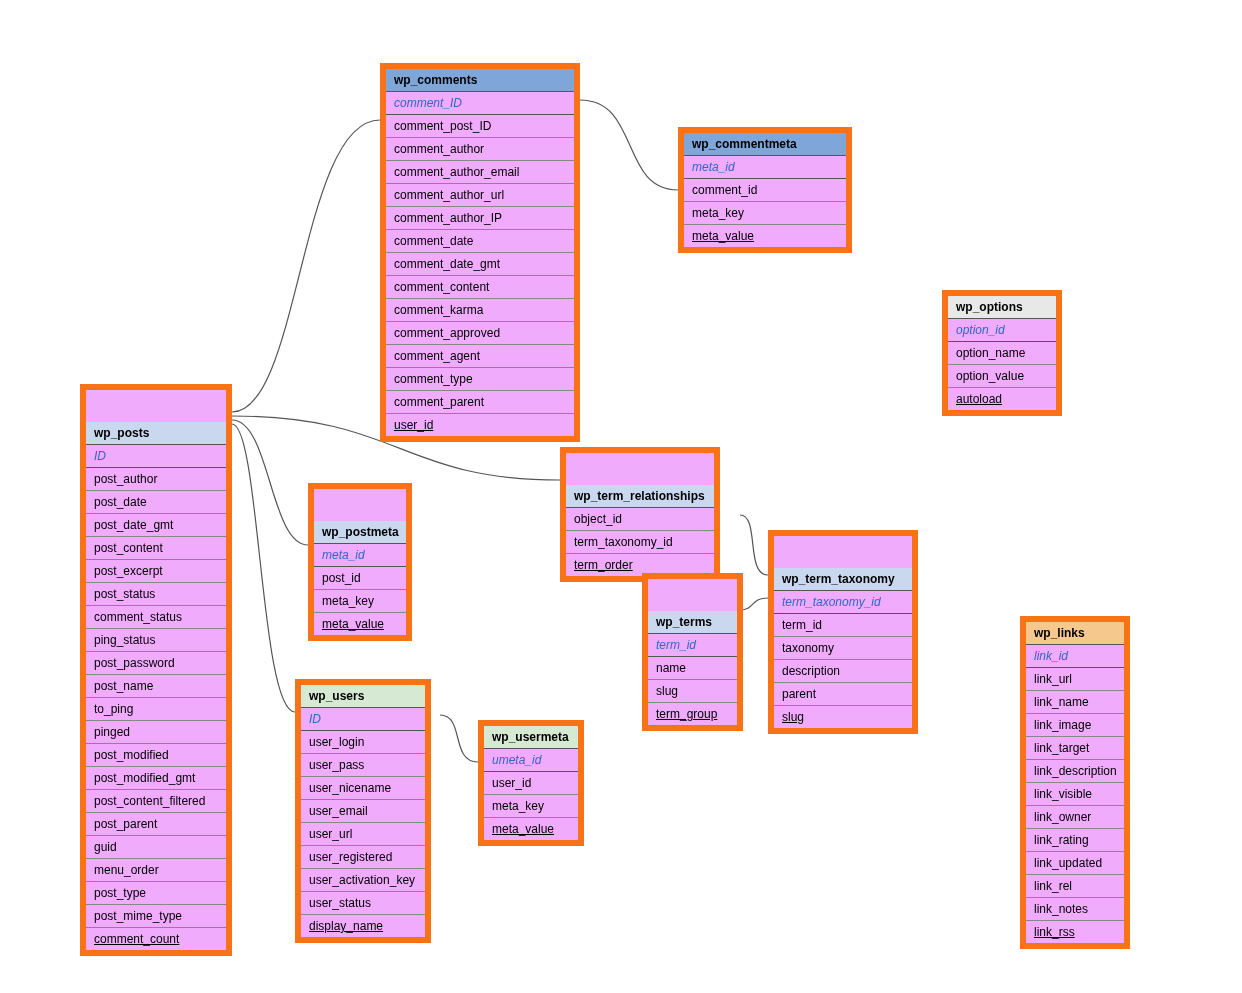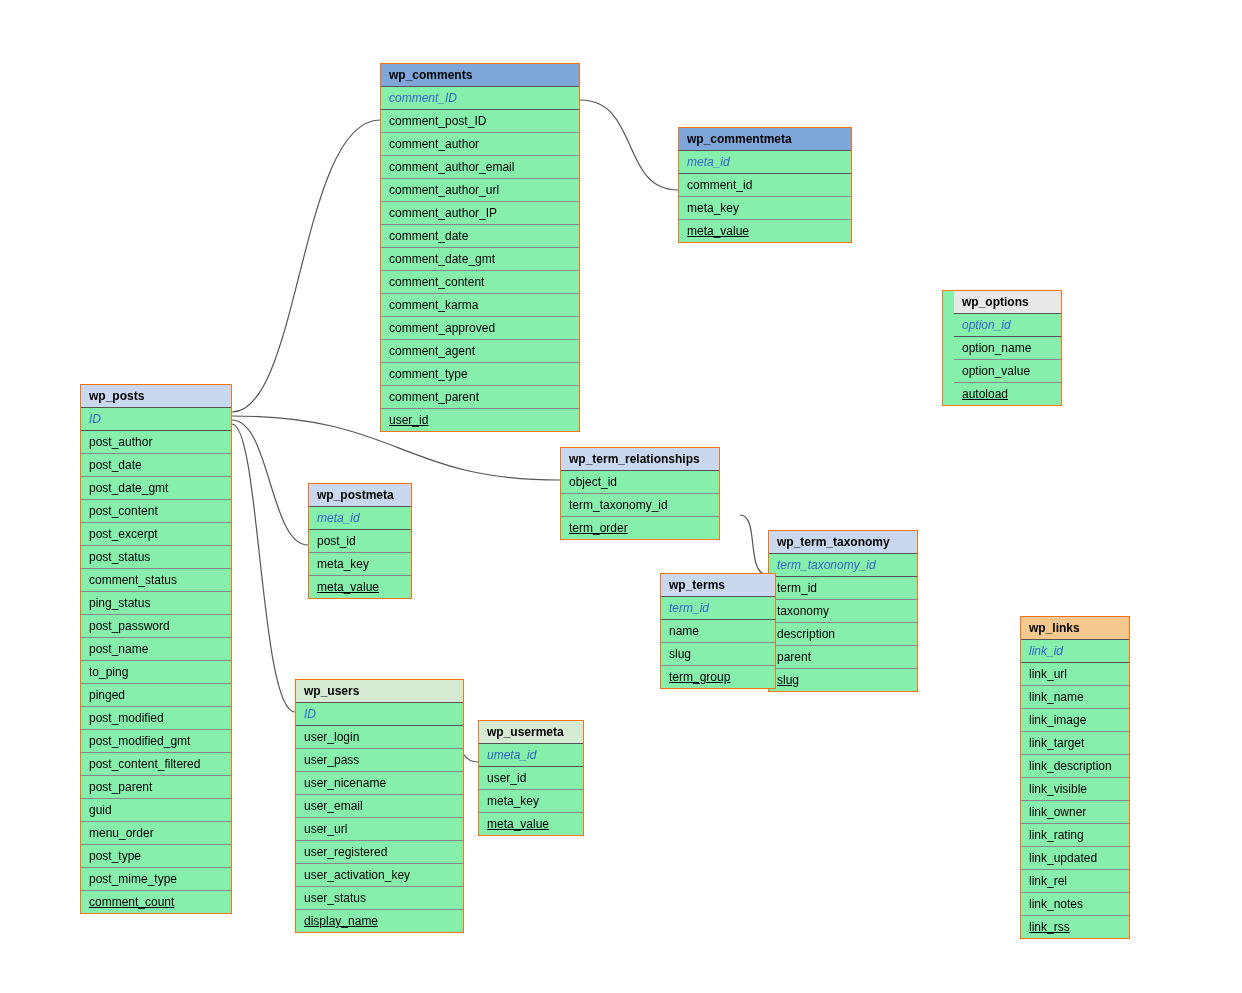--- a/index.html
+++ b/index.html
@@ -18,22 +18,22 @@
   }
   svg.wires {
     position: absolute;
     left: 0; top: 0;
     width: 1242px;
     height: 993px;
     pointer-events: none;
   }
   .table {
     position: absolute;
-    border: 1px solid #f97316;
-    background: #86efac;
+    border: 6px solid #f97316;
+    background: #f0abfc;
     box-sizing: border-box;
   }
   .table .header {
     font-weight: bold;
     padding: 4px 8px;
     border-bottom: 1px solid #555;
     box-sizing: border-box;
   }
   .table .pk {
     color: #3366cc;
@@ -45,21 +45,21 @@
   .table .field {
     padding: 4px 8px;
     border-bottom: 1px solid #888;
     box-sizing: border-box;
   }
   .table .field:last-child {
     border-bottom: none;
     text-decoration: underline;
   }
   
-  .hdr-blue     { background: #c9d8ee; }
+  .hdr-blue     { background: #c9d8ee; margin-top: 32px; }
   .hdr-blue2    { background: #7ea6d9; }
   .hdr-green    { background: #d6ead3; }
   .hdr-grey     { background: #e8e8e8; }
   .hdr-orange   { background: #f5c98e; }
 </style>
 </head>
 <body>
 
 <div id="canvas">
 
@@ -155,29 +155,29 @@
 <div class="table" style="left:768px; top:530px; width:150px;">
   <div class="header hdr-blue">wp_term_taxonomy</div>
   <div class="pk">term_taxonomy_id</div>
   <div class="field">term_id</div>
   <div class="field">taxonomy</div>
   <div class="field">description</div>
   <div class="field">parent</div>
   <div class="field">slug</div>
 </div>
 
-<div class="table" style="left:660px; top:573px; width:116px;">
+<div class="table" style="left:642px; top:573px; width:101px;">
   <div class="header hdr-blue">wp_terms</div>
   <div class="pk">term_id</div>
   <div class="field">name</div>
   <div class="field">slug</div>
   <div class="field">term_group</div>
 </div>
 
-<div class="table" style="left:295px; top:679px; width:169px;">
+<div class="table" style="left:295px; top:679px; width:136px;">
   <div class="header hdr-green">wp_users</div>
   <div class="pk">ID</div>
   <div class="field">user_login</div>
   <div class="field">user_pass</div>
   <div class="field">user_nicename</div>
   <div class="field">user_email</div>
   <div class="field">user_url</div>
   <div class="field">user_registered</div>
   <div class="field">user_activation_key</div>
   <div class="field">user_status</div>
@@ -185,21 +185,21 @@
 </div>
 
 <div class="table" style="left:478px; top:720px; width:106px;">
   <div class="header hdr-green">wp_usermeta</div>
   <div class="pk">umeta_id</div>
   <div class="field">user_id</div>
   <div class="field">meta_key</div>
   <div class="field">meta_value</div>
 </div>
 
-<div class="table" style="left:942px; top:290px; width:120px;padding-left:11px;">
+<div class="table" style="left:942px; top:290px; width:120px;">
   <div class="header hdr-grey">wp_options</div>
   <div class="pk">option_id</div>
   <div class="field">option_name</div>
   <div class="field">option_value</div>
   <div class="field">autoload</div>
 </div>
 
 <div class="table" style="left:1020px; top:616px; width:110px;">
   <div class="header hdr-orange">wp_links</div>
   <div class="pk">link_id</div>

